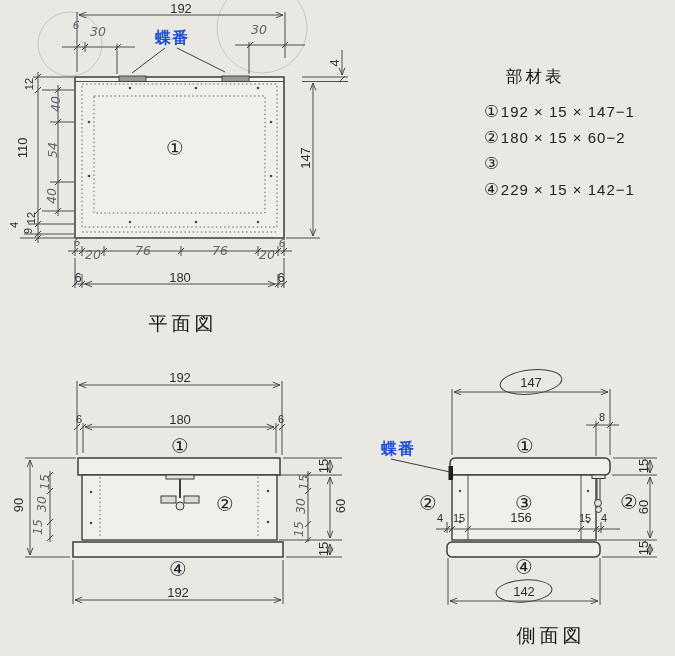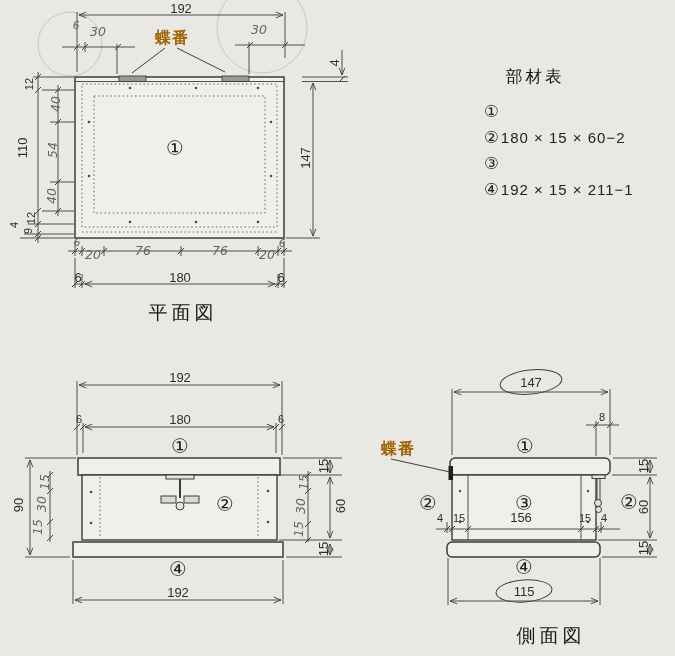--- a/index.html
+++ b/index.html
@@ -9,21 +9,21 @@
     font-family:"Liberation Sans",sans-serif;
   }
   svg.art{position:absolute;left:0;top:0;}
   .lbl{position:absolute;transform:translate(-50%,-50%);white-space:nowrap;line-height:1;z-index:3;}
   .rot{transform:translate(-50%,-50%) rotate(-90deg);}
   .dp{font:13px "Liberation Sans",sans-serif;color:#2d2d2f;}
   .dp.sm{font-size:11px;}
   .dh{font:italic 12.5px "DejaVu Sans",sans-serif;color:#64646c;}
   .dh.sm{font-size:10.5px;}
   .cn{font:20px "DejaVu Sans",sans-serif;color:#1f1f22;}
-  .jp{font:16px "DejaVu Sans",sans-serif;font-weight:bold;color:#a16207;letter-spacing:1px;}
+  .jp{font:16px "DejaVu Sans",sans-serif;font-weight:bold;color:#1d4ed8;letter-spacing:1px;}
   .cap{font:19px "DejaVu Sans",sans-serif;color:#141416;letter-spacing:4px;}
   .plist{position:absolute;left:448px;top:66px;z-index:3;margin-left:36px;}
   .plist .ttl{font:16.5px "DejaVu Sans",sans-serif;color:#141416;letter-spacing:3px;margin:0 0 14px 22px;}
   .plist .row{display:flex;align-items:center;margin:0 0 7px 0;}
   .plist .no{font:16.5px "DejaVu Sans",sans-serif;color:#1f1f22;margin-right:2px;}
   .plist .spec{font:15px "Liberation Sans",sans-serif;color:#222;letter-spacing:1px;}
 </style>
 </head>
 <body>
 
@@ -190,21 +190,21 @@
   <span class="lbl dh sm" style="left:77px;top:242px;">6</span>
   <span class="lbl dh" style="left:93px;top:254px;">20</span>
   <span class="lbl dh" style="left:143px;top:250px;">76</span>
   <span class="lbl dh" style="left:220px;top:250px;">76</span>
   <span class="lbl dh" style="left:267px;top:254px;">20</span>
   <span class="lbl dh sm" style="left:282px;top:243px;">6</span>
   <span class="lbl dp" style="left:78px;top:277px;">6</span>
   <span class="lbl dp" style="left:180px;top:277px;">180</span>
   <span class="lbl dp" style="left:281px;top:277px;">6</span>
   <span class="lbl cn" style="left:175px;top:148px;">①</span>
-  <span class="lbl cap" style="left:183px;top:313px;">平面図</span>
+  <span class="lbl cap" style="left:183px;top:324px;">平面図</span>
 
   <span class="lbl dp" style="left:180px;top:377px;">192</span>
   <span class="lbl dp sm" style="left:79px;top:419px;">6</span>
   <span class="lbl dp" style="left:180px;top:419px;">180</span>
   <span class="lbl dp sm" style="left:281px;top:419px;">6</span>
   <span class="lbl cn" style="left:180px;top:446px;">①</span>
   <span class="lbl dp rot" style="left:18px;top:505px;">90</span>
   <span class="lbl dh rot" style="left:44px;top:482px;">15</span>
   <span class="lbl dh rot" style="left:41px;top:504px;">30</span>
   <span class="lbl dh rot" style="left:37px;top:527px;">15</span>
@@ -227,34 +227,35 @@
   <span class="lbl cn" style="left:629px;top:502px;">②</span>
   <span class="lbl dp sm" style="left:440px;top:518px;">4</span>
   <span class="lbl dp sm" style="left:459px;top:518px;">15</span>
   <span class="lbl dp" style="left:521px;top:517px;">156</span>
   <span class="lbl dp sm" style="left:585px;top:518px;">15</span>
   <span class="lbl dp sm" style="left:604px;top:518px;">4</span>
   <span class="lbl dp rot" style="left:643px;top:466px;">15</span>
   <span class="lbl dp rot" style="left:643px;top:507px;">60</span>
   <span class="lbl dp rot" style="left:643px;top:548px;">15</span>
   <span class="lbl cn" style="left:524px;top:567px;">④</span>
-  <span class="lbl dp" style="left:524px;top:591px;">115</span>
+  <span class="lbl dp" style="left:524px;top:591px;">142</span>
   <span class="lbl cap" style="left:551px;top:636px;">側面図</span>
 
   <div class="plist">
     <div class="ttl">部材表</div>
     <div class="row">
       <span class="no">①</span>
+      <span class="spec">192 × 15 × 147−1</span>
     </div>
     <div class="row">
       <span class="no">②</span>
       <span class="spec">180 × 15 × 60−2</span>
     </div>
     <div class="row">
       <span class="no">③</span>
     </div>
     <div class="row">
       <span class="no">④</span>
-      <span class="spec">192 × 15 × 211−1</span>
+      <span class="spec">229 × 15 × 142−1</span>
     </div>
   </div>
 
 </div>
 
 </body></html>

